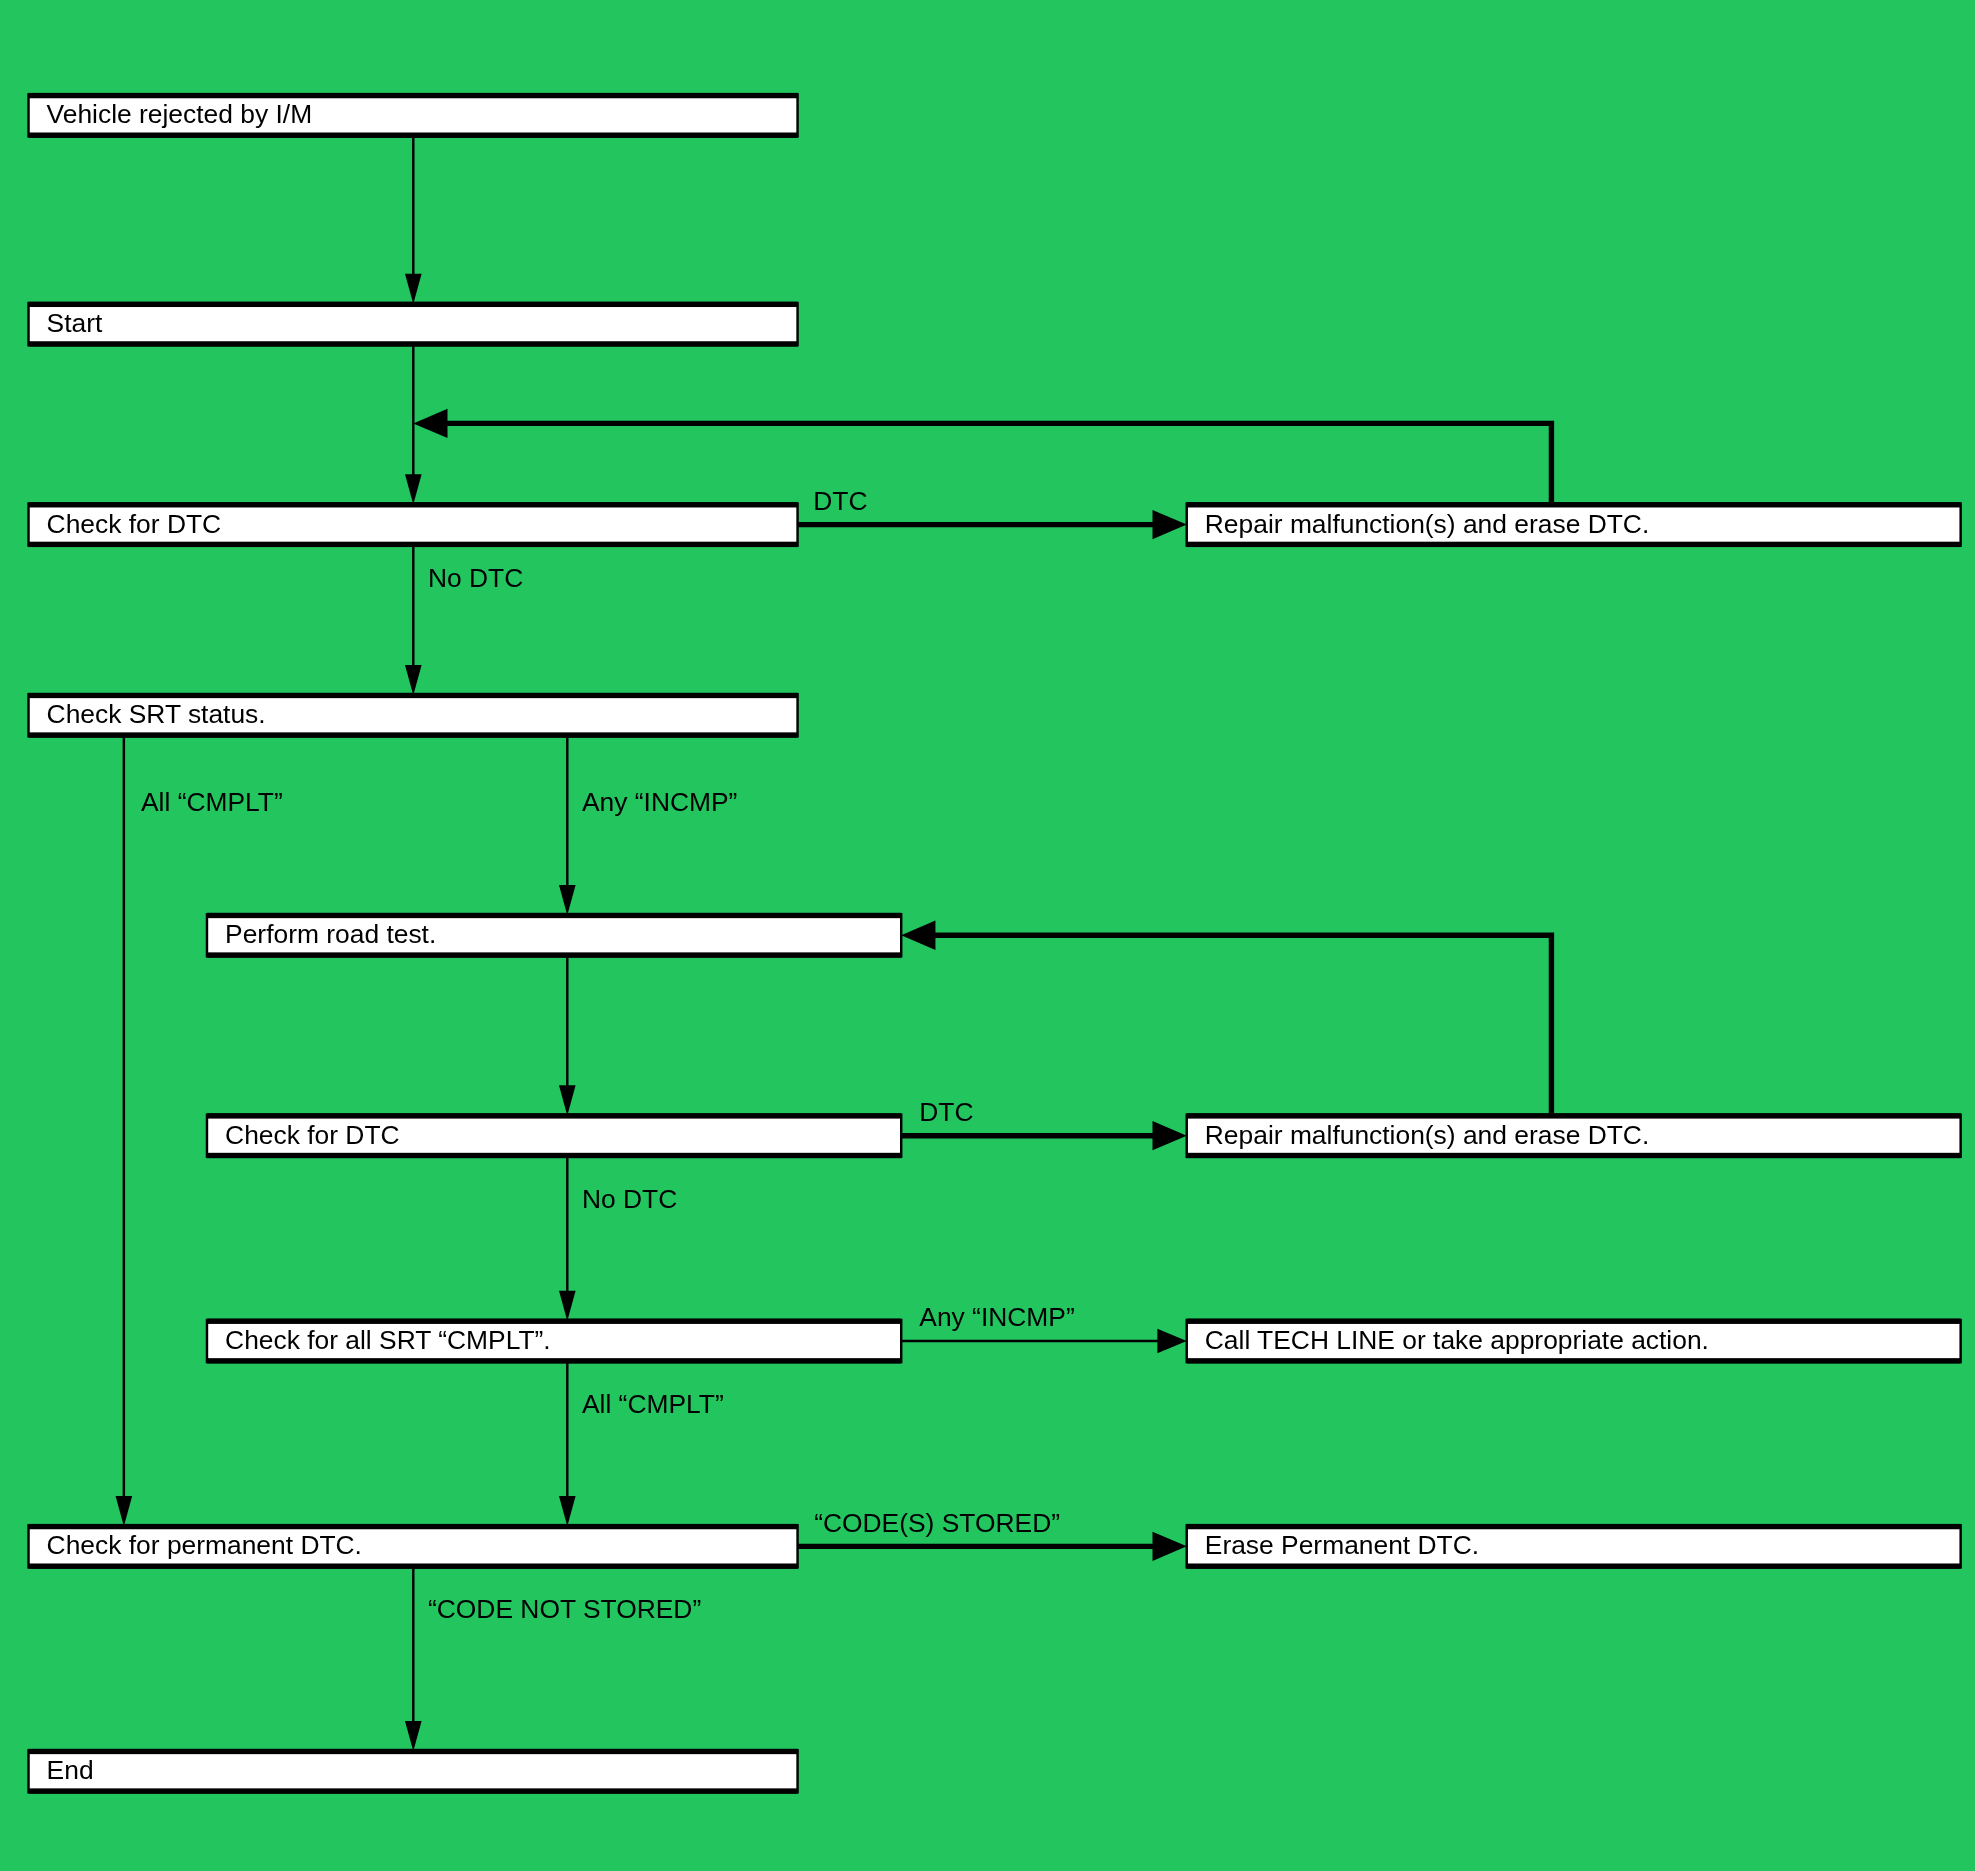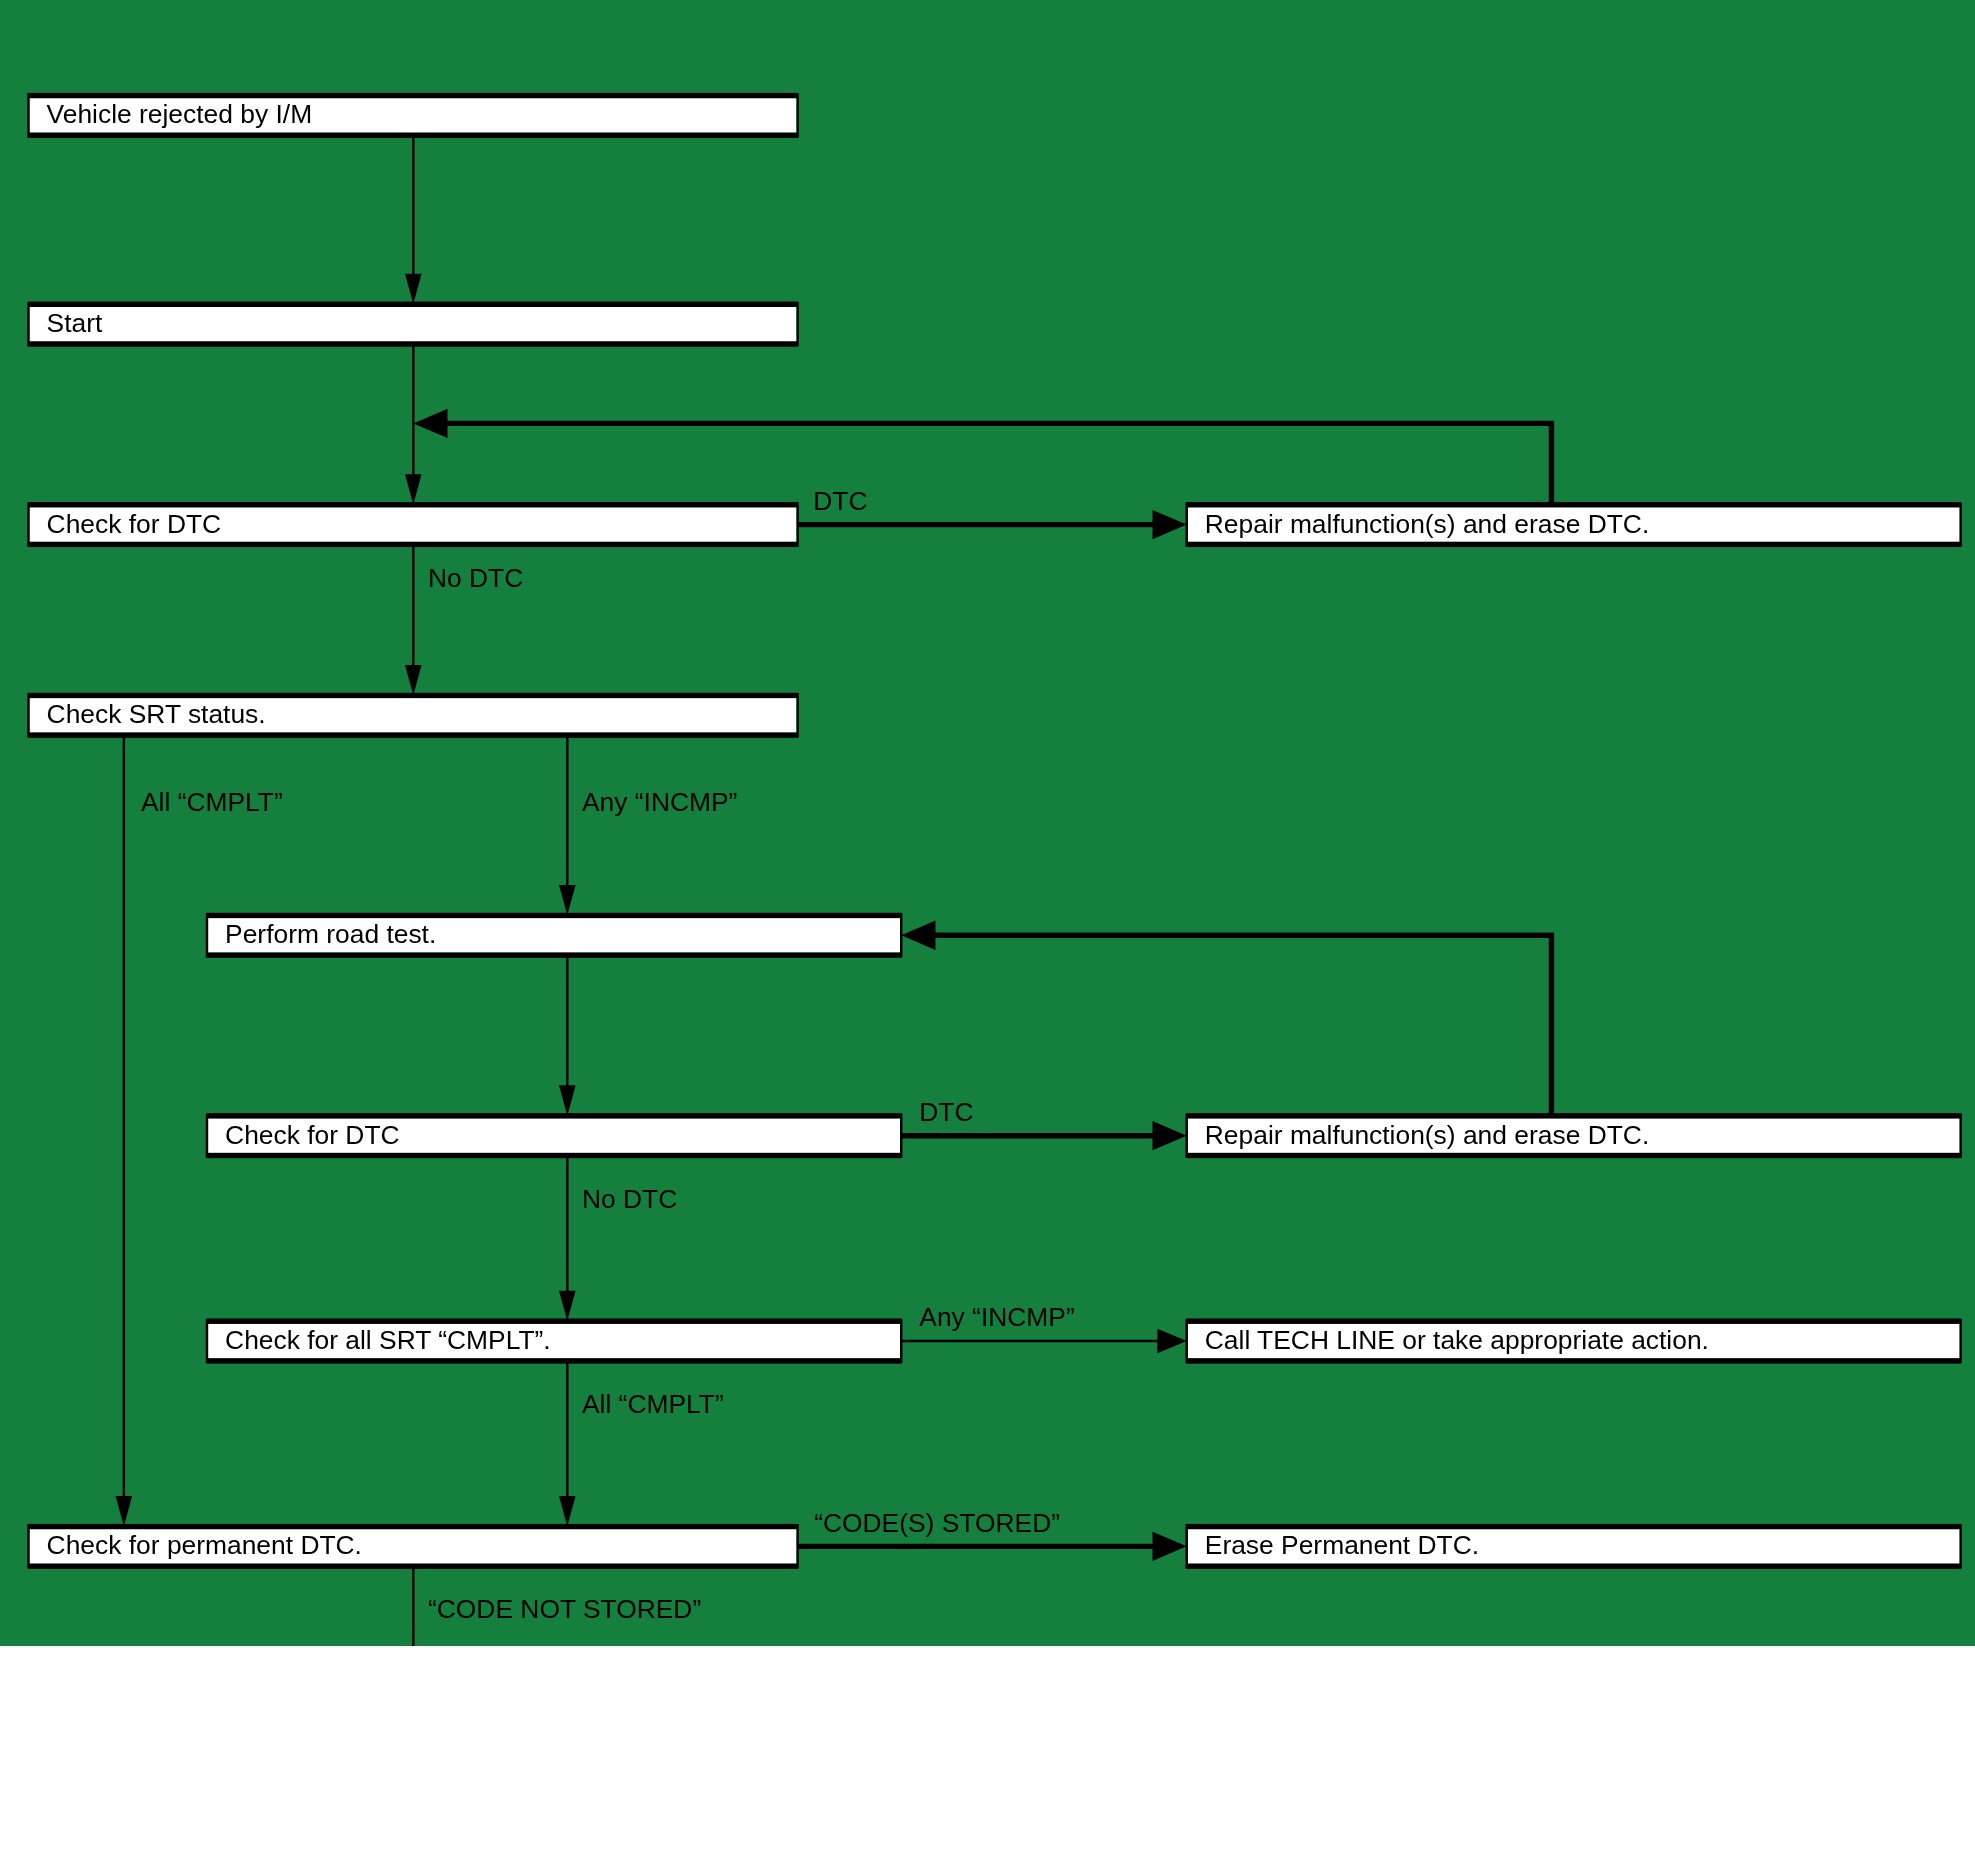--- a/index.html
+++ b/index.html
@@ -3,22 +3,22 @@
 <meta charset="utf-8">
 <style>
   html, body {
     margin: 0;
     padding: 0;
     background: #ffffff;
   }
   #page {
     position: relative;
     width: 1975px;
-    height: 1646px;
-    background: #15803d;
+    height: 1871px;
+    background: #22c55e;
     overflow: hidden;
     font-family: "Liberation Sans", sans-serif;
   }
   #flow-svg {
     position: absolute;
     top: 0;
     left: 0;
     width: 1975px;
     height: 1871px;
   }

